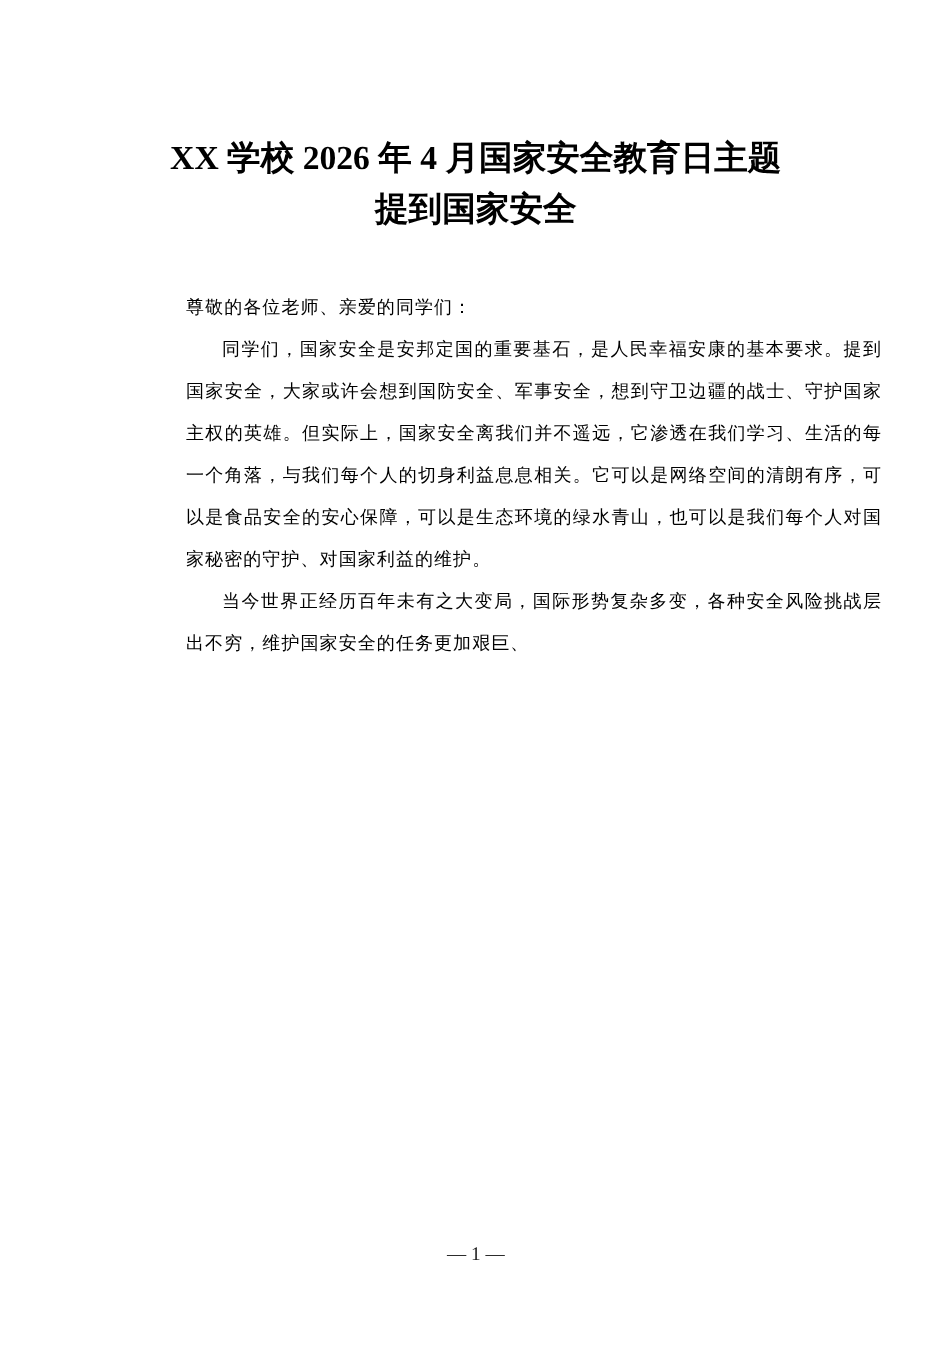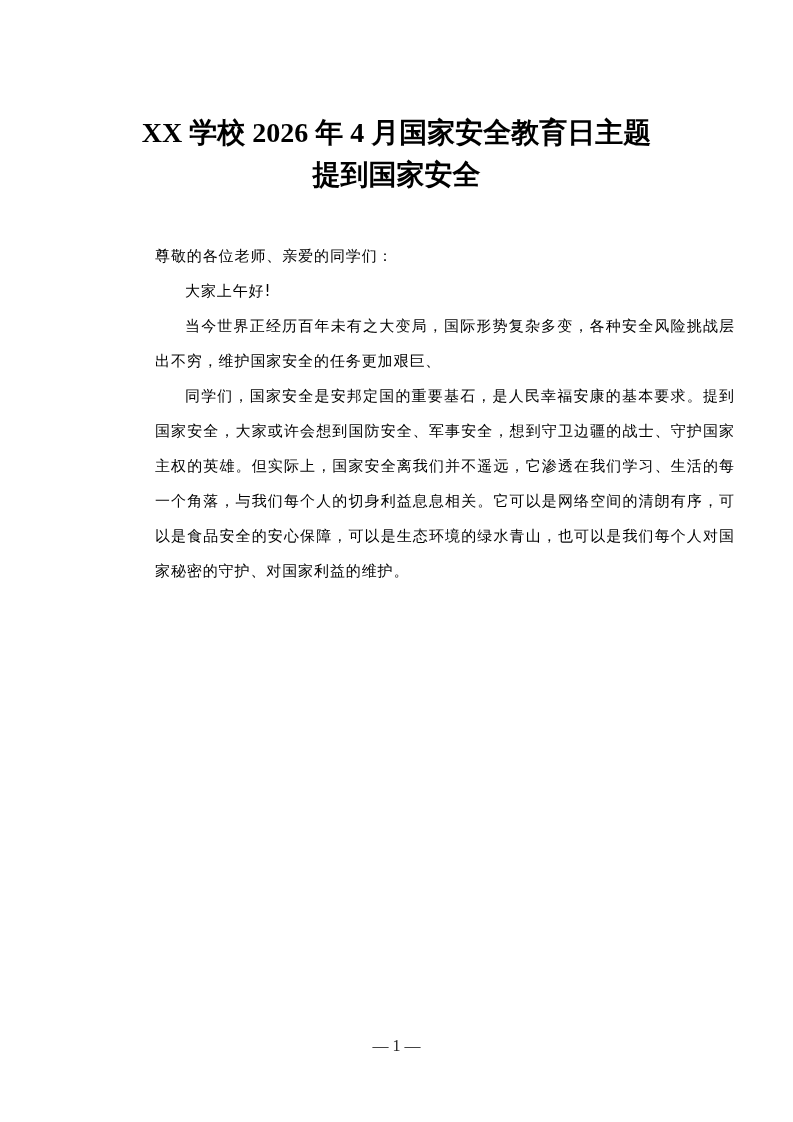--- a/index.html
+++ b/index.html
@@ -73,20 +73,19 @@
 
 <div class="page">
 
   <div class="title">
     <div>XX 学校 2026 年 4 月国家安全教育日主题</div>
     <div>提到国家安全</div>
   </div>
 
   <div class="body">
     <p class="salutation">尊敬的各位老师、亲爱的同学们：</p>
-    <p class="indent">大家上午好!</p>
+    <p class="indent">同学们，国家安全是安邦定国的重要基石，是人民幸福安康的基本要求。提到国家安全，大家或许会想到国防安全、军事安全，想到守卫边疆的战士、守护国家主权的英雄。但实际上，国家安全离我们并不遥远，它渗透在我们学习、生活的每一个角落，与我们每个人的切身利益息息相关。它可以是网络空间的清朗有序，可以是食品安全的安心保障，可以是生态环境的绿水青山，也可以是我们每个人对国家秘密的守护、对国家利益的维护。</p>
     <p class="indent">当今世界正经历百年未有之大变局，国际形势复杂多变，各种安全风险挑战层出不穷，维护国家安全的任务更加艰巨、</p>
-    <p class="indent">同学们，国家安全是安邦定国的重要基石，是人民幸福安康的基本要求。提到国家安全，大家或许会想到国防安全、军事安全，想到守卫边疆的战士、守护国家主权的英雄。但实际上，国家安全离我们并不遥远，它渗透在我们学习、生活的每一个角落，与我们每个人的切身利益息息相关。它可以是网络空间的清朗有序，可以是食品安全的安心保障，可以是生态环境的绿水青山，也可以是我们每个人对国家秘密的守护、对国家利益的维护。</p>
   </div>
 
   <div class="footer">— 1 —</div>
 
 </div>
 
 </body></html>

